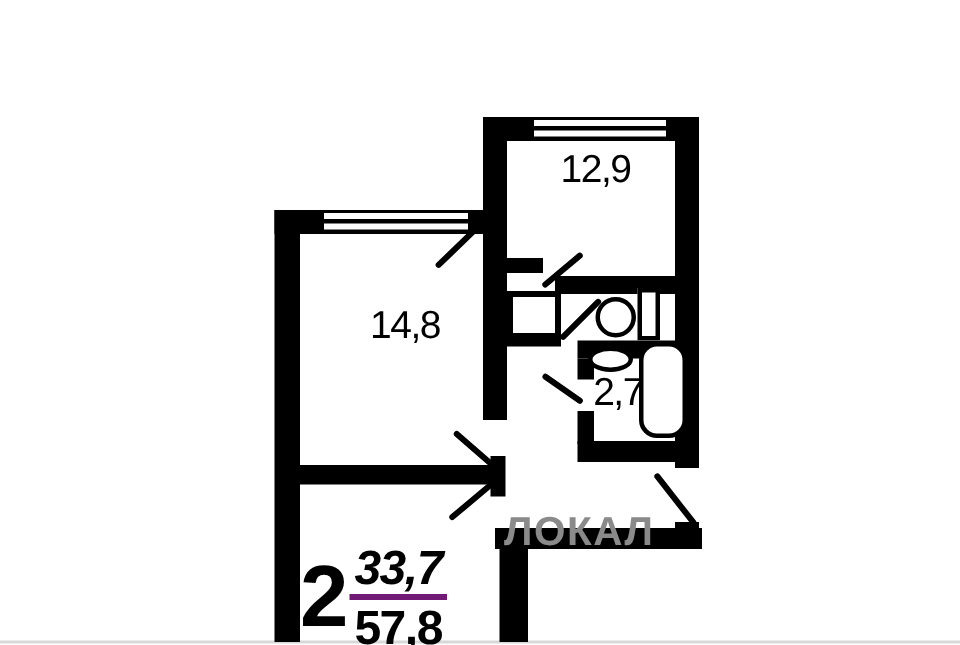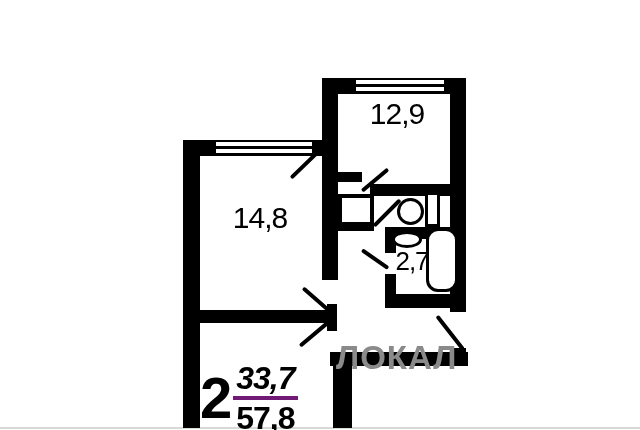--- a/index.html
+++ b/index.html
@@ -3,29 +3,29 @@
 <meta charset="utf-8">
 <style>
   html,body{margin:0;padding:0;background:#fff;}
   #canvas{position:relative;width:640px;height:430px;background:#ffffff;overflow:hidden;
           font-family:"Liberation Sans", sans-serif;}
   .w{position:absolute;background:#000;z-index:1;}
   .window{position:absolute;background:#fff;z-index:2;}
   .window .bar{position:absolute;left:0;top:4px;width:100%;height:3px;background:#000;}
   .leaf{position:absolute;height:4px;background:#000;transform-origin:0 50%;z-index:3;border-radius:2px;}
   .fixture{position:absolute;background:#fff;border:3px solid #000;box-sizing:border-box;z-index:2;}
-  .room-label{position:absolute;color:#000;font-size:30px;letter-spacing:-1px;line-height:1;
+  .room-label{position:absolute;color:#000;font-size:26px;letter-spacing:-1px;line-height:1;
               text-align:center;white-space:nowrap;z-index:4;}
   .small-label{font-size:26px;}
   .stamp{position:absolute;left:200px;top:362px;display:flex;align-items:center;color:#000;z-index:4;}
   .stamp-count{font-size:58px;font-weight:700;line-height:0.95;letter-spacing:-2px;}
   .frac{font-size:32px;font-weight:700;line-height:1;text-align:center;margin-left:3px;letter-spacing:-1px;}
   .frac-top{border-bottom:4px solid #701a75;padding:0 3px 2px 3px;font-style:italic;}
   .frac-bottom{padding-top:2px;}
-  .watermark{position:absolute;left:336px;top:341px;font-size:33px;font-weight:700;
+  .watermark{position:absolute;left:336px;top:341px;font-size:27px;font-weight:700;
              color:#8a8a8a;letter-spacing:1px;line-height:1;white-space:nowrap;z-index:5;}
   .leaf.entry{z-index:6;}
   .bottom-rule{position:absolute;left:0;top:427px;width:640px;height:2px;background:#d8d8d8;z-index:0;}
 </style>
 </head>
 <body>
 
 <div id="canvas">
 
   <div class="w" style="left:322px;top:78px;width:144px;height:16px;"></div>
@@ -60,21 +60,21 @@
   <div class="leaf" style="left:300px;top:344px;width:38px;transform:rotate(-40deg);"></div>
   <div class="leaf entry" style="left:437px;top:314px;width:43px;transform:rotate(52deg);"></div>
 
   <div class="fixture" style="left:338px;top:194px;width:36px;height:37px;border-width:4px;border-bottom-width:9px;"></div>
   <div class="fixture" style="left:397px;top:198px;width:27px;height:27px;border-radius:50%;"></div>
   <div class="fixture" style="left:425px;top:192px;width:15px;height:35px;"></div>
   <div class="fixture" style="left:392px;top:231px;width:30px;height:17px;border-radius:50%;"></div>
   <div class="fixture" style="left:426px;top:228px;width:32px;height:64px;border-radius:12px;"></div>
 
   <div class="room-label" style="left:352px;top:99px;width:90px;">12,9</div>
-  <div class="room-label" style="left:214px;top:203px;width:92px;">14,8</div>
+  <div class="room-label" style="left:224px;top:203px;width:92px;">14,8</div>
   <div class="room-label small-label" style="left:392px;top:248px;width:40px;">2,7</div>
 
   <div class="stamp">
     <div class="stamp-count">2</div>
     <div class="frac">
       <div class="frac-top">33,7</div>
       <div class="frac-bottom">57,8</div>
     </div>
   </div>
 

